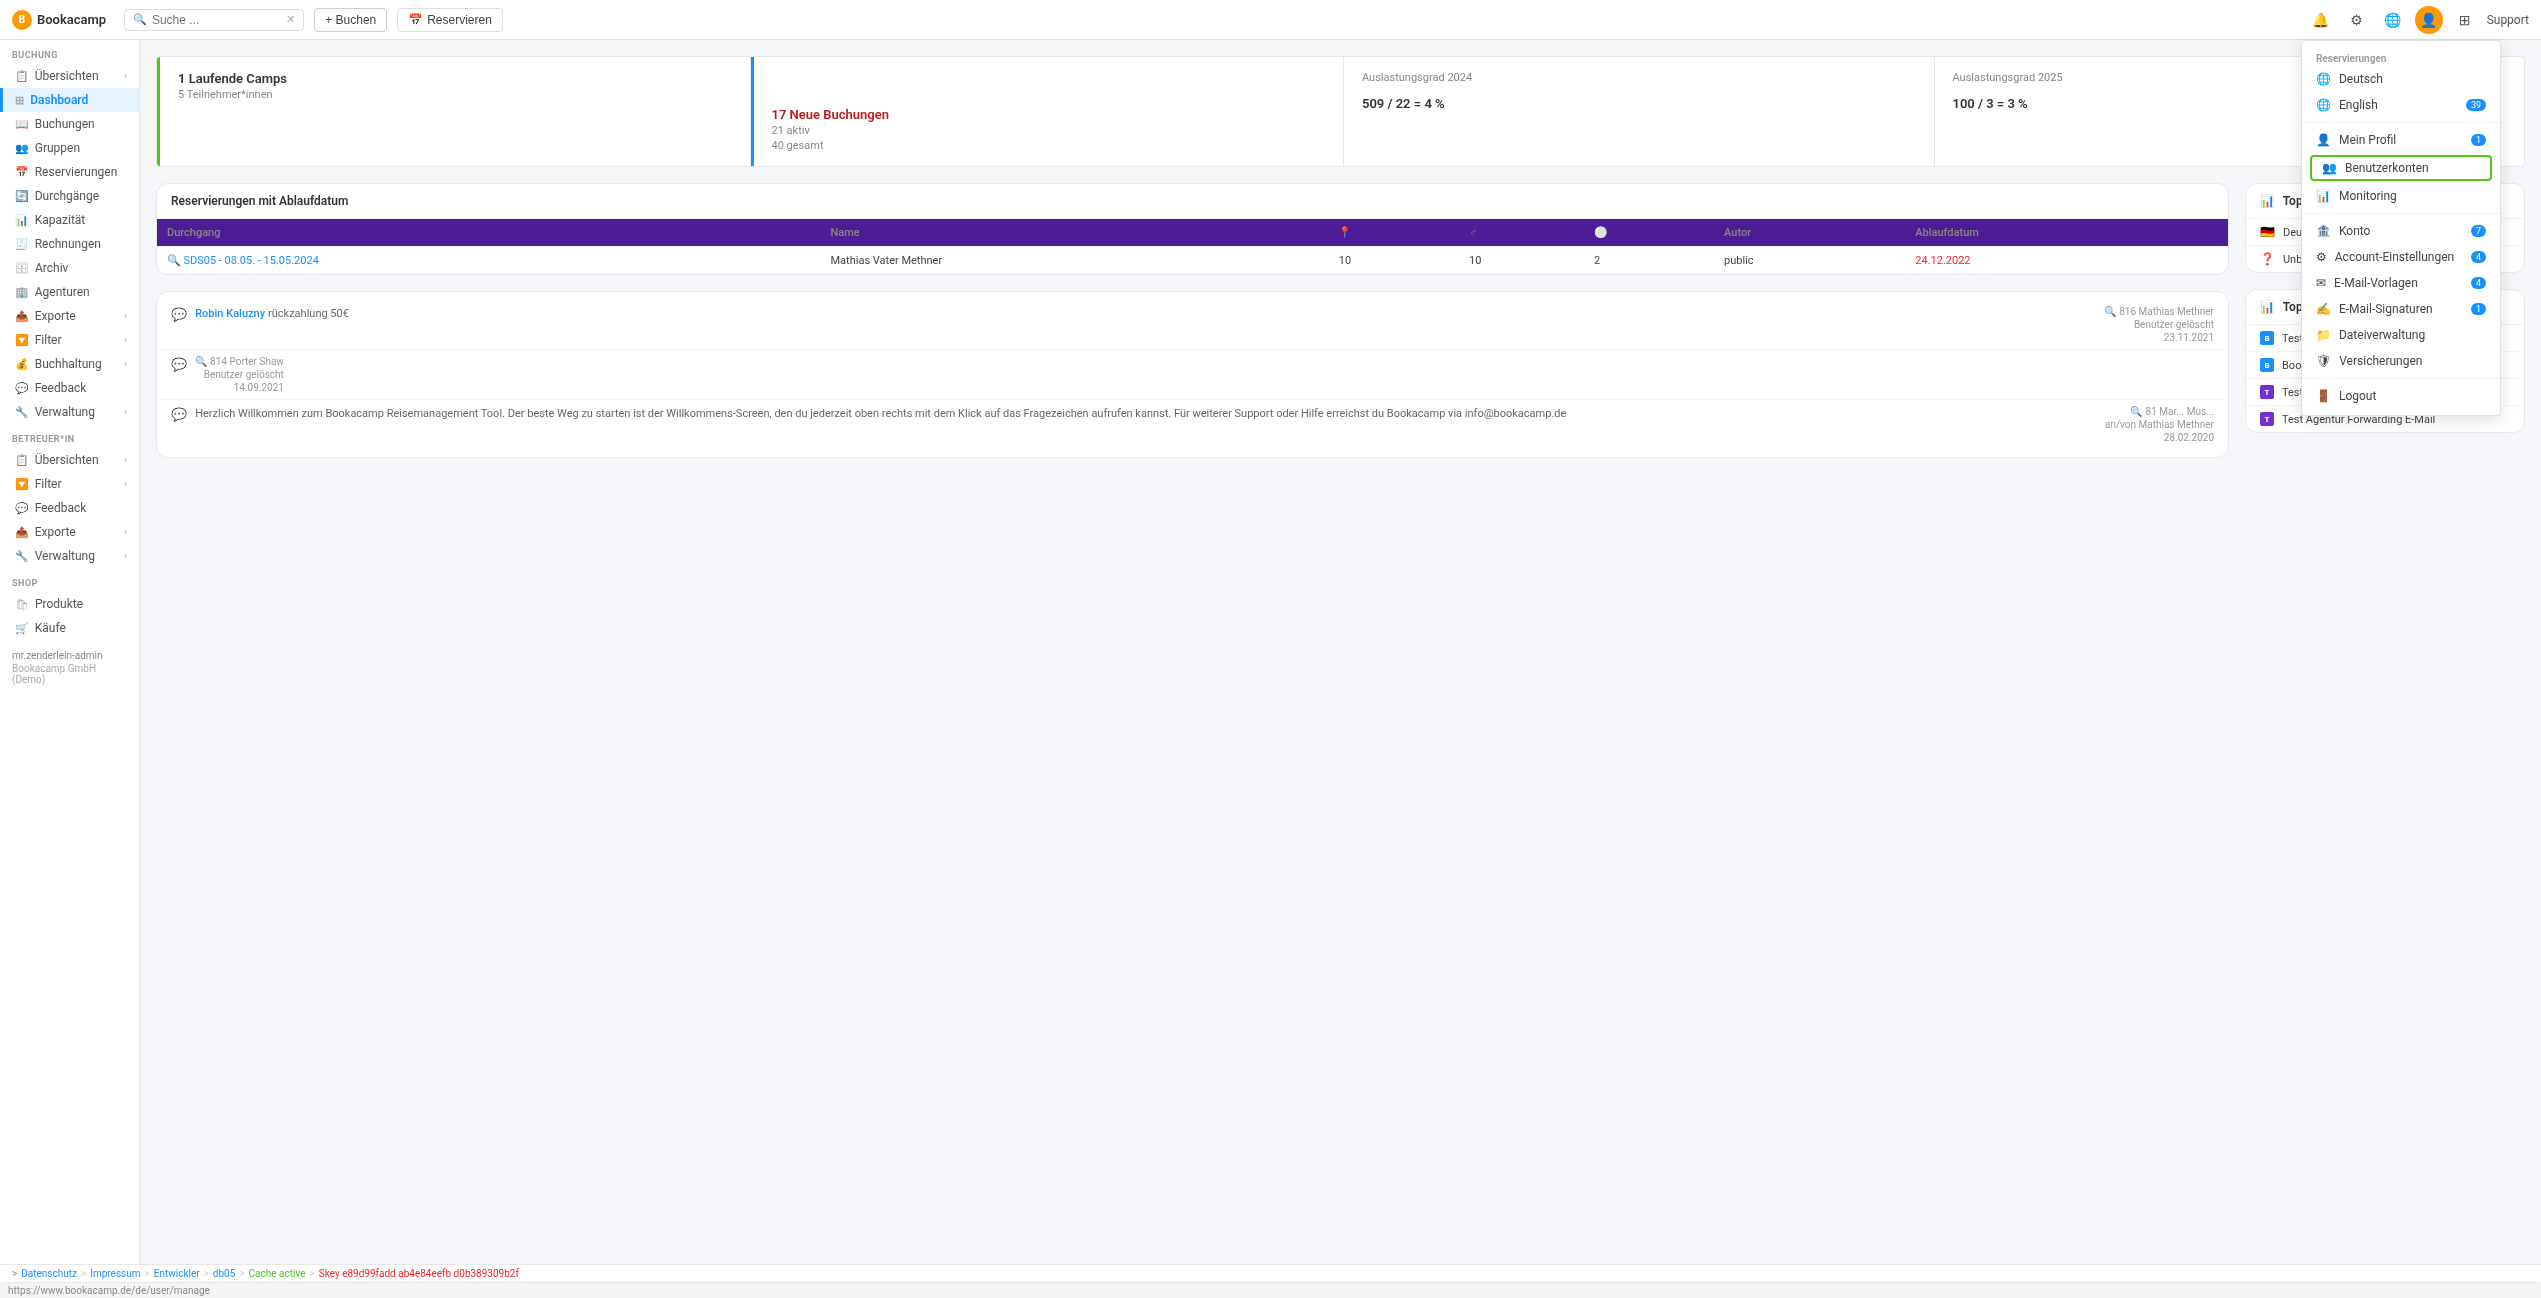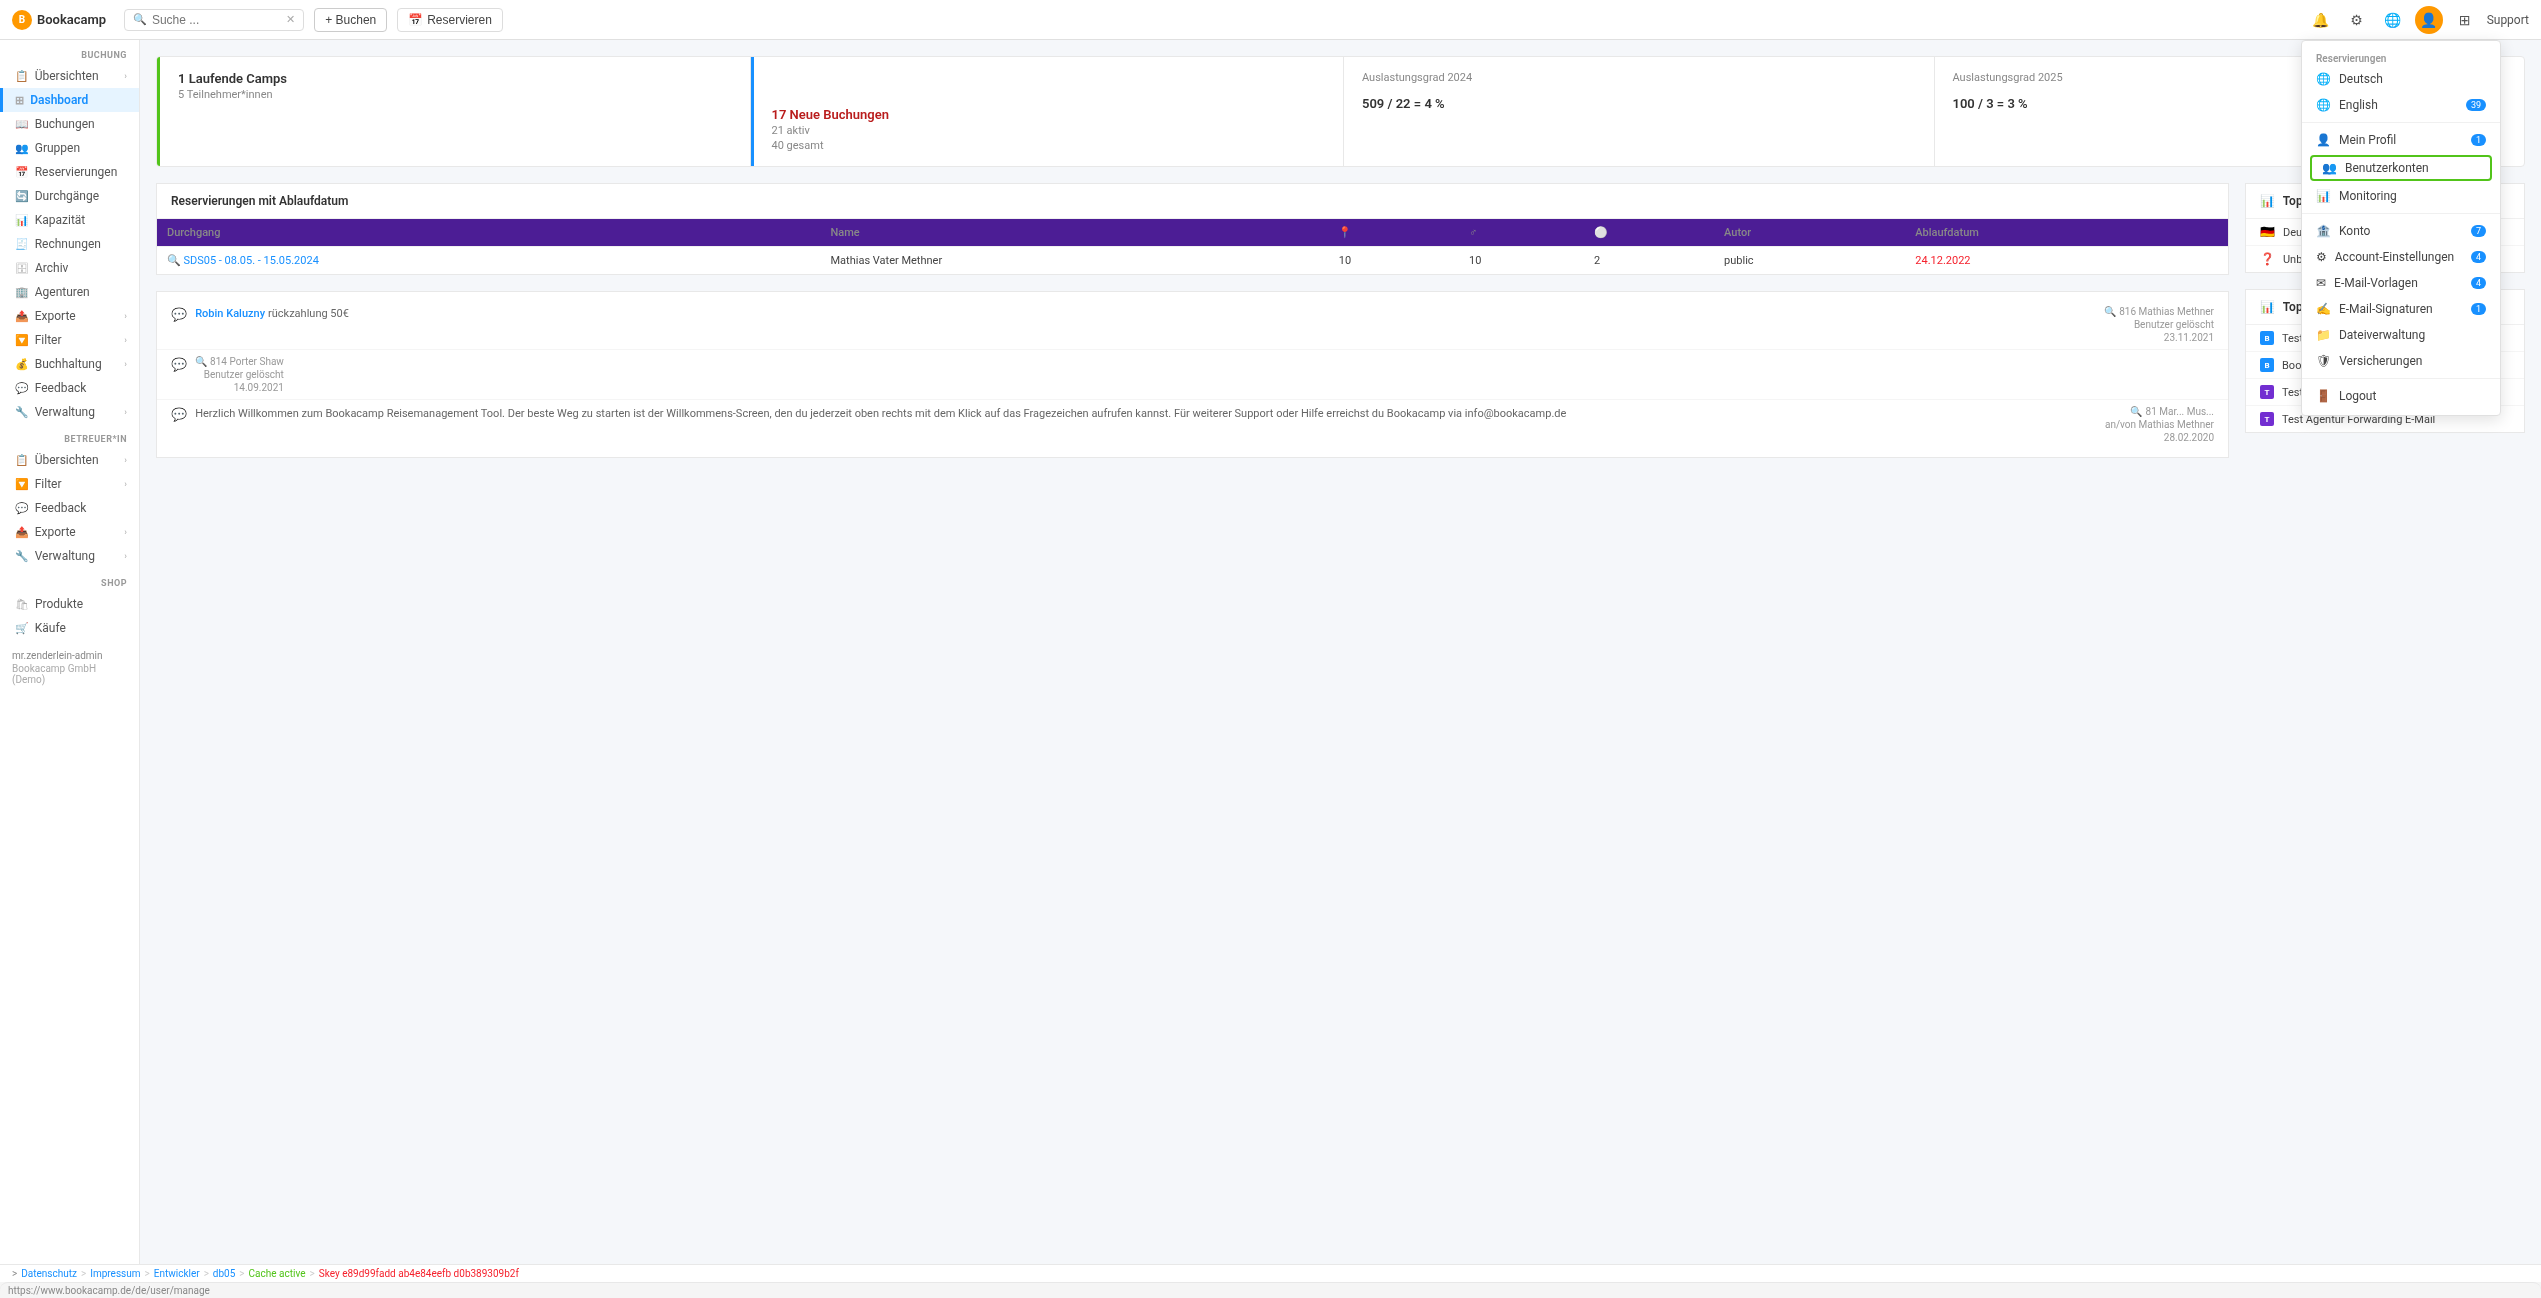--- a/index.html
+++ b/index.html
@@ -20,21 +20,21 @@
     .search-icon-inner { color: #aaa; font-size: 11px; }
     .search-clear { color: #aaa; font-size: 11px; cursor: pointer; }
     .btn { display: flex; align-items: center; gap: 4px; padding: 4px 10px; border-radius: 4px; border: 1px solid #ddd; background: #fff; cursor: pointer; font-size: 12px; color: #444; }
     .btn-primary { background: #fff; border-color: #ccc; }
     .top-bar-right { margin-left: auto; display: flex; align-items: center; gap: 8px; }
     .icon-btn { width: 28px; height: 28px; border-radius: 50%; border: none; background: transparent; cursor: pointer; display: flex; align-items: center; justify-content: center; color: #555; font-size: 14px; }
     .icon-btn.active { background: #f90; color: white; border: 2px solid #f90; }
     .support-text { font-size: 12px; color: #555; cursor: pointer; }
 
     
-    .sidebar-section-label { font-size: 9px; font-weight: 700; color: #999; letter-spacing: 0.5px; padding: 10px 12px 4px; text-transform: uppercase; text-align: right; }
+    .sidebar-section-label { font-size: 9px; font-weight: 700; color: #999; letter-spacing: 0.5px; padding: 10px 12px 4px; text-transform: uppercase; }
     .sidebar-item { display: flex; align-items: center; gap: 6px; padding: 5px 12px; cursor: pointer; color: #555; font-size: 12px; border-left: 3px solid transparent; }
     .sidebar-item.active { color: #1890ff; font-weight: 600; border-left: 3px solid #1890ff; background: #e6f4ff; }
     .sidebar-item .si-icon { font-size: 11px; color: #aaa; }
     .sidebar-item .si-arrow { margin-left: auto; font-size: 9px; color: #aaa; }
 
     
     .stats-row { display: flex; gap: 0; margin-bottom: 16px; background: #fff; border: 1px solid #e8e8e8; border-radius: 4px; overflow: hidden; }
     .stat-card { flex: 1; padding: 14px 18px; border-right: 1px solid #e8e8e8; }
     .stat-card:last-child { border-right: none; }
     .stat-card.highlight { border-left: 3px solid #52c41a; }
@@ -42,21 +42,21 @@
     .stat-label { font-size: 11px; color: #888; margin-bottom: 12px; }
     .stat-value { font-size: 13px; font-weight: 600; color: #333; }
     .stat-value.blue { color: #b91c1c; margin-top: 36px; }
     .stat-sub { font-size: 11px; color: #888; margin-top: 2px; }
 
     
     .content-grid { display: flex; gap: 16px; }
     .content-left { flex: 1; display: flex; flex-direction: column; gap: 16px; }
     .content-right { width: 280px; display: flex; flex-direction: column; gap: 16px; flex-shrink: 0; }
 
-    .panel { background: #fff; border: 1px solid #e8e8e8; border-radius: 0; overflow: hidden; }
+    .panel { background: #fff; border: 1px solid #e8e8e8; border-radius: 12px; overflow: hidden; }
     .panel-title { font-size: 12px; font-weight: 600; color: #333; padding: 10px 14px; border-bottom: 1px solid #f0f0f0; }
     .panel-title .chart-icon { color: #1890ff; margin-right: 5px; }
 
     
     .data-table { width: 100%; border-collapse: collapse; font-size: 11px; }
     .data-table th { background: #4c1d95; padding: 7px 10px; text-align: left; color: #888; font-weight: 500; border-bottom: 1px solid #f0f0f0; }
     .data-table td { padding: 7px 10px; border-bottom: 1px solid #f8f8f8; color: #444; }
     .data-table tr:last-child td { border-bottom: none; }
     .link-blue { color: #1890ff; cursor: pointer; }
     .link-red { color: #f5222d; }

